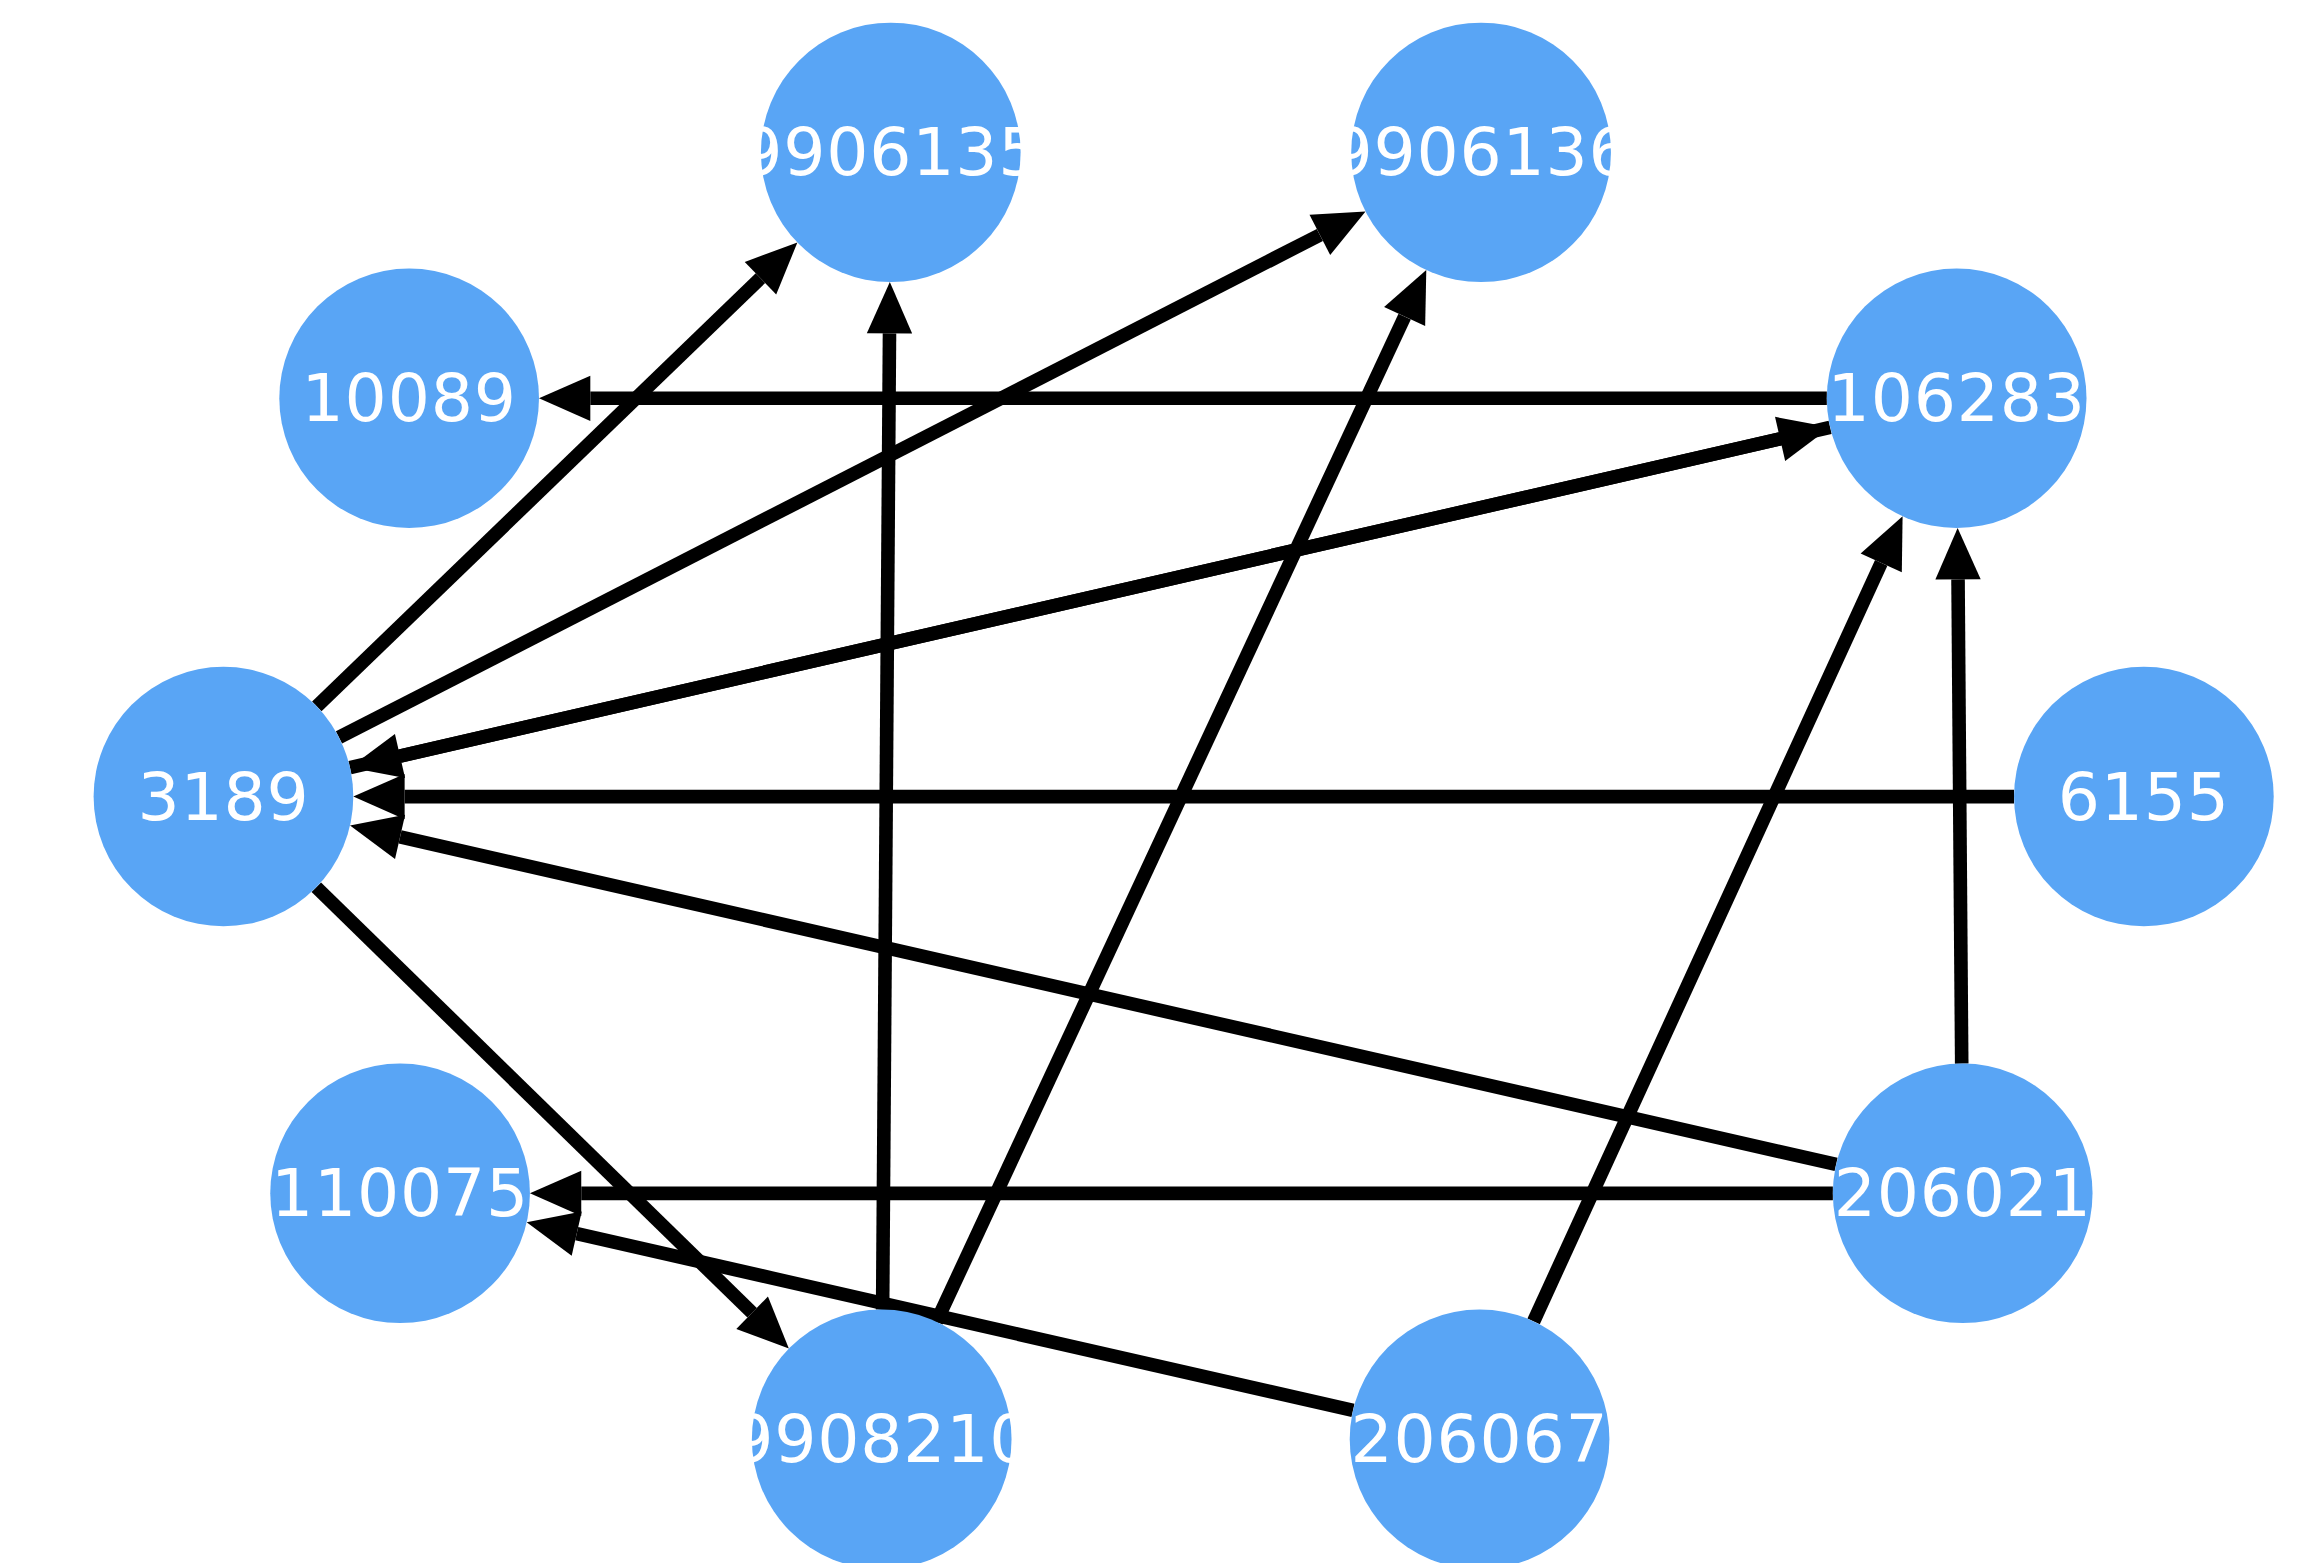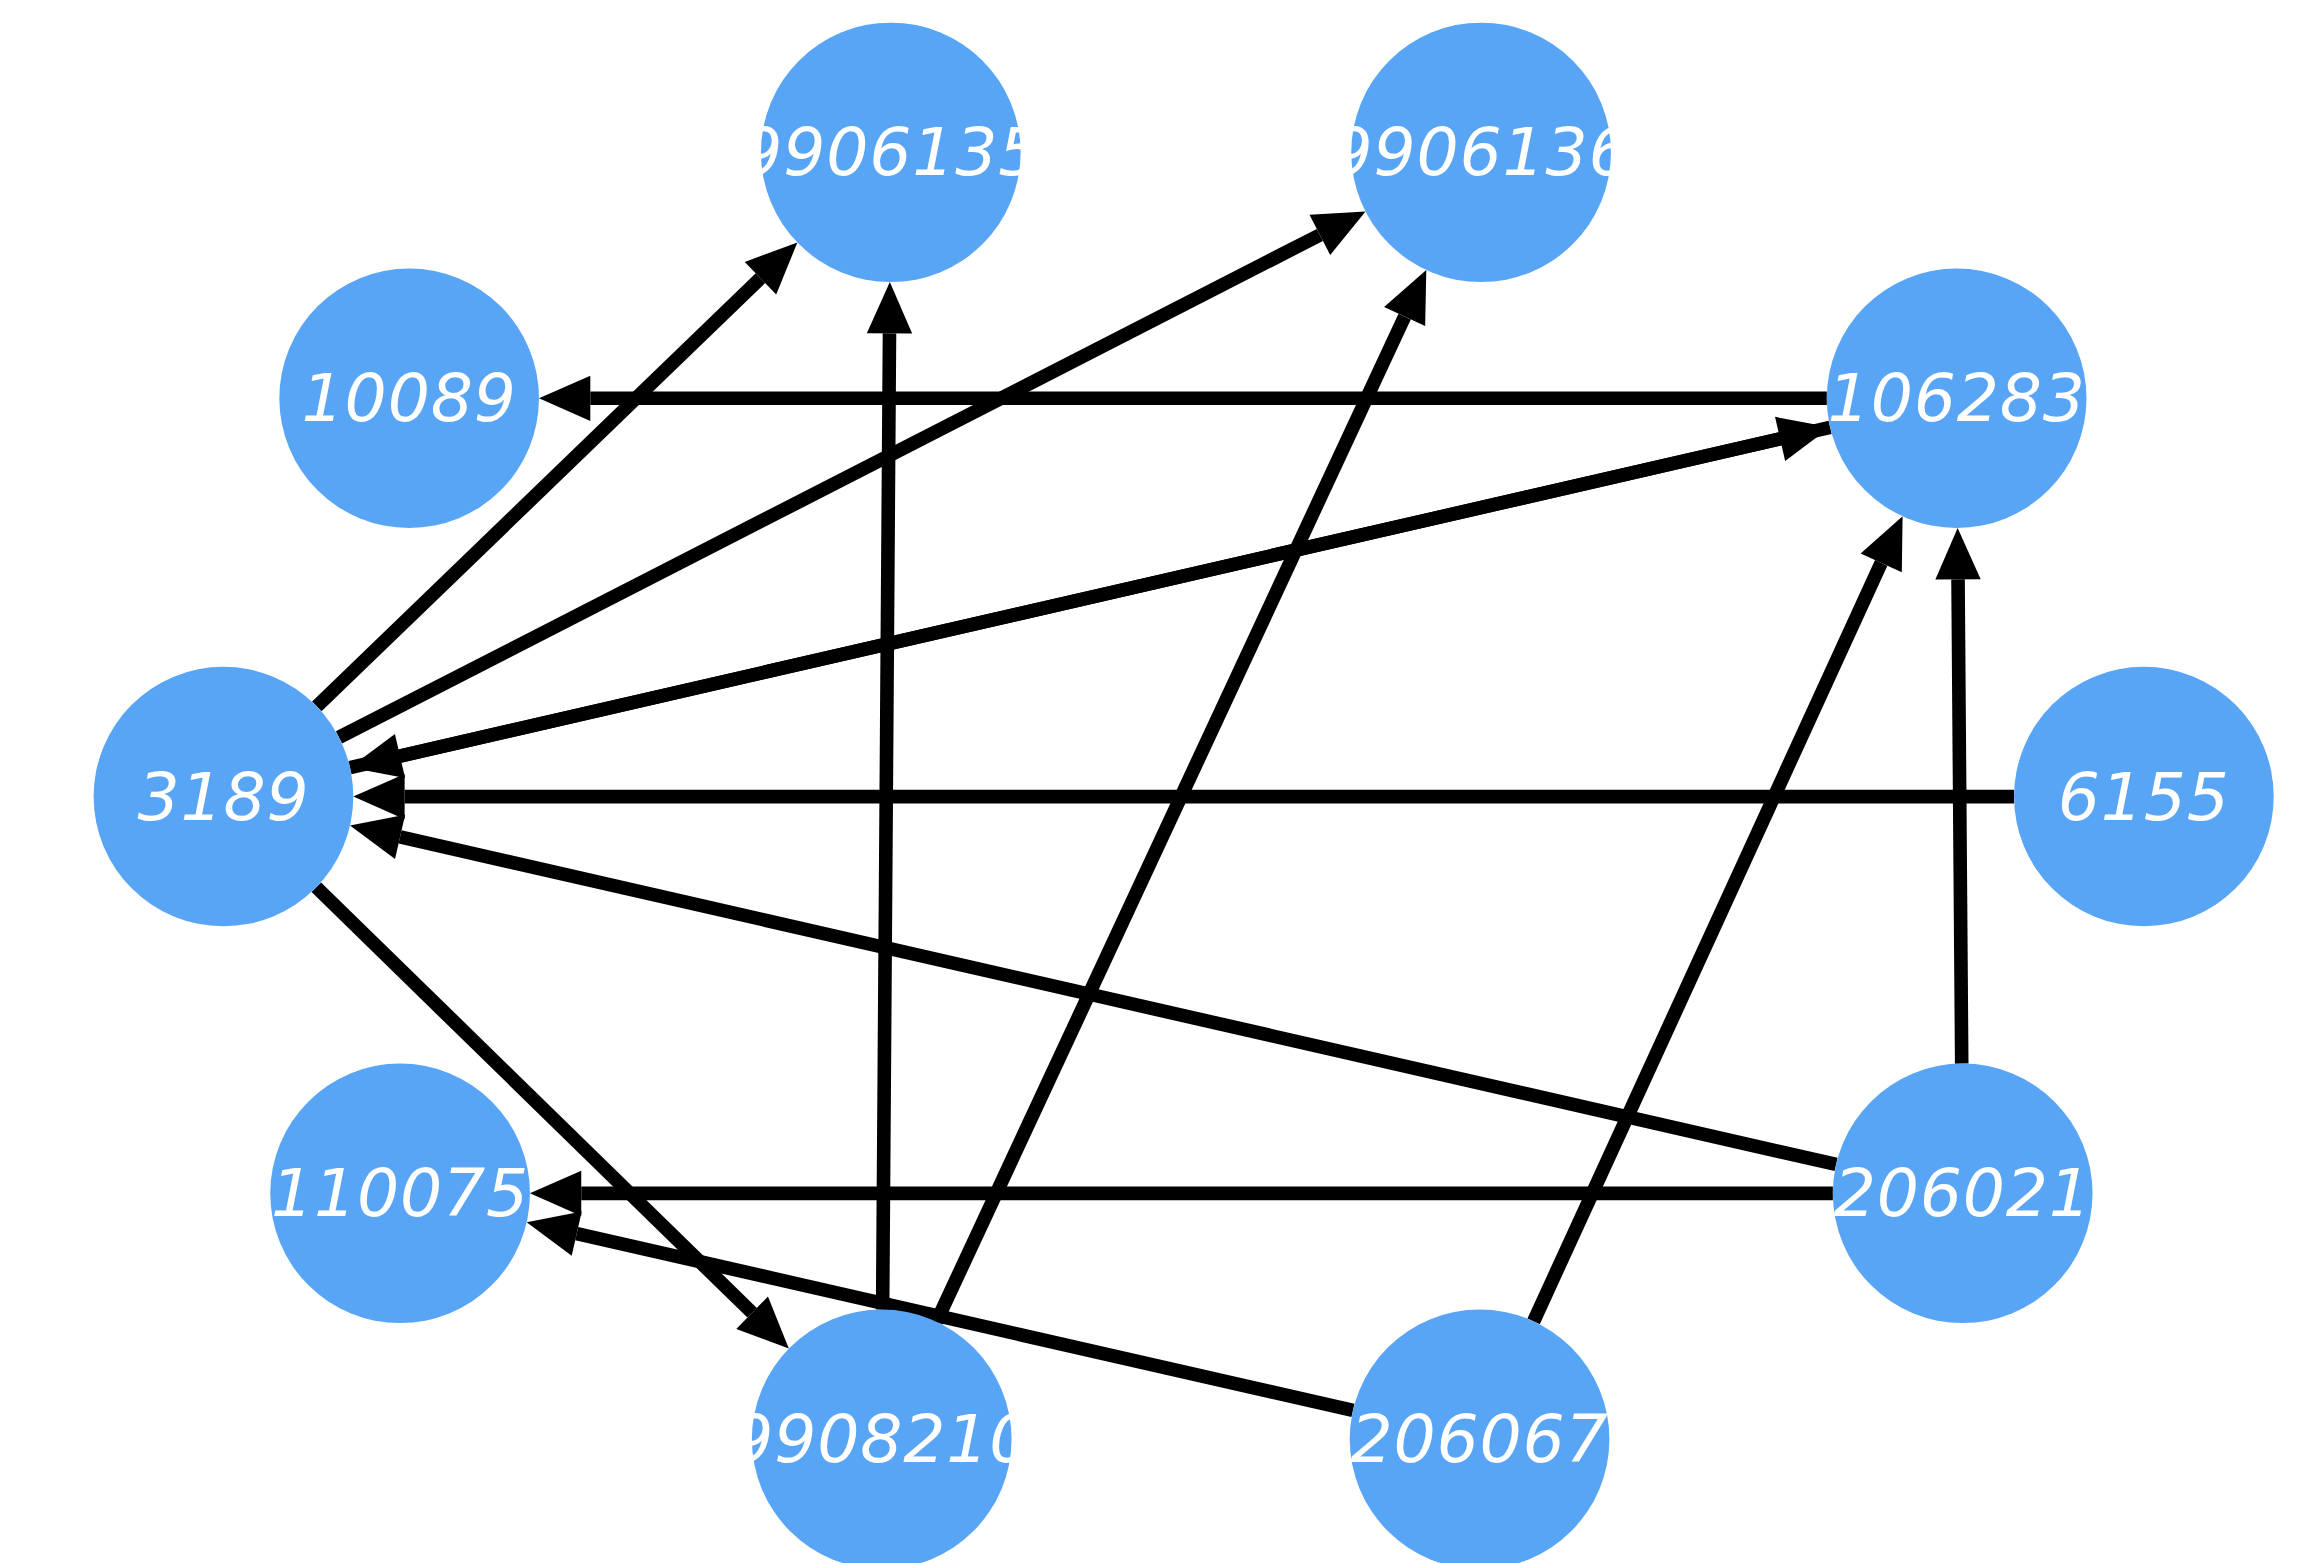--- a/index.html
+++ b/index.html
@@ -12,21 +12,20 @@
     width: 2319px;
     height: 1563px;
     font-family: "DejaVu Sans", "Liberation Sans", sans-serif;
     overflow: hidden;
   }
   #graph-root {
     position: relative;
     width: 1948px;
     height: 1563px;
     background: #ffffff;
-    font-style: italic;
   }
   #graph-svg {
     display: block;
     width: 2319px;
     height: 1563px;
   }
   .edge-line {
     stroke: #000000;
     stroke-width: 9;
     fill: none;

